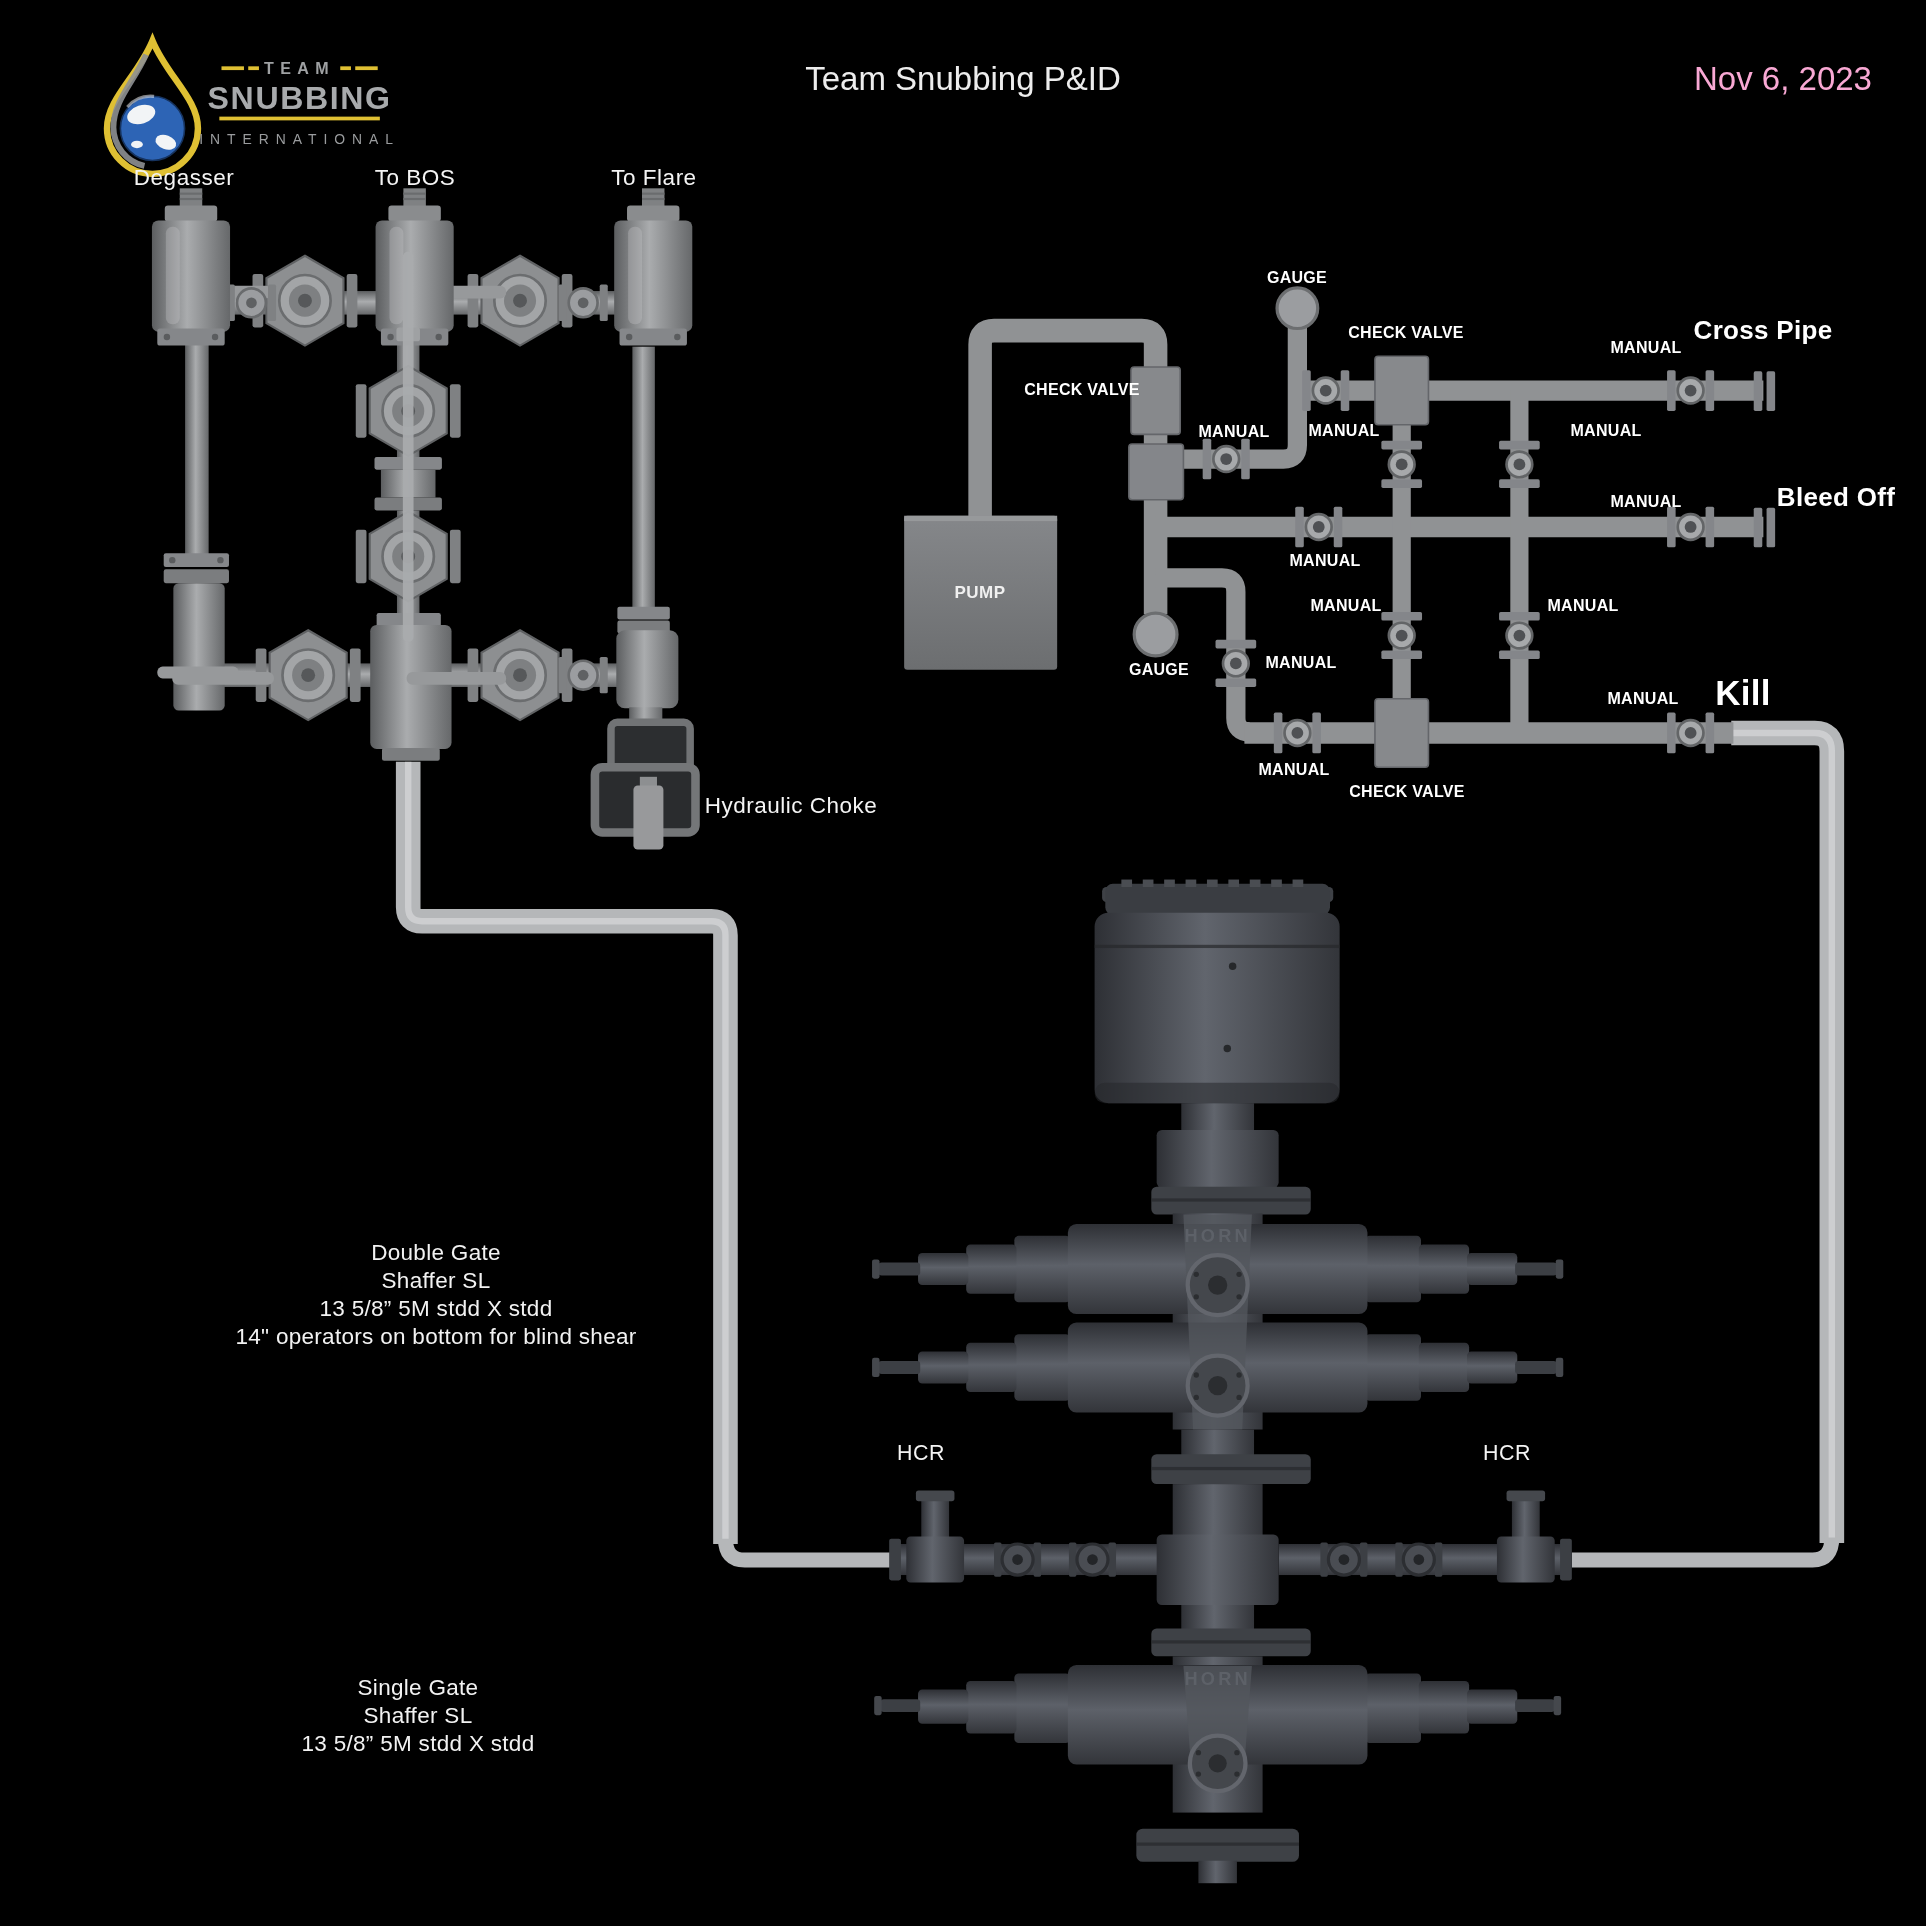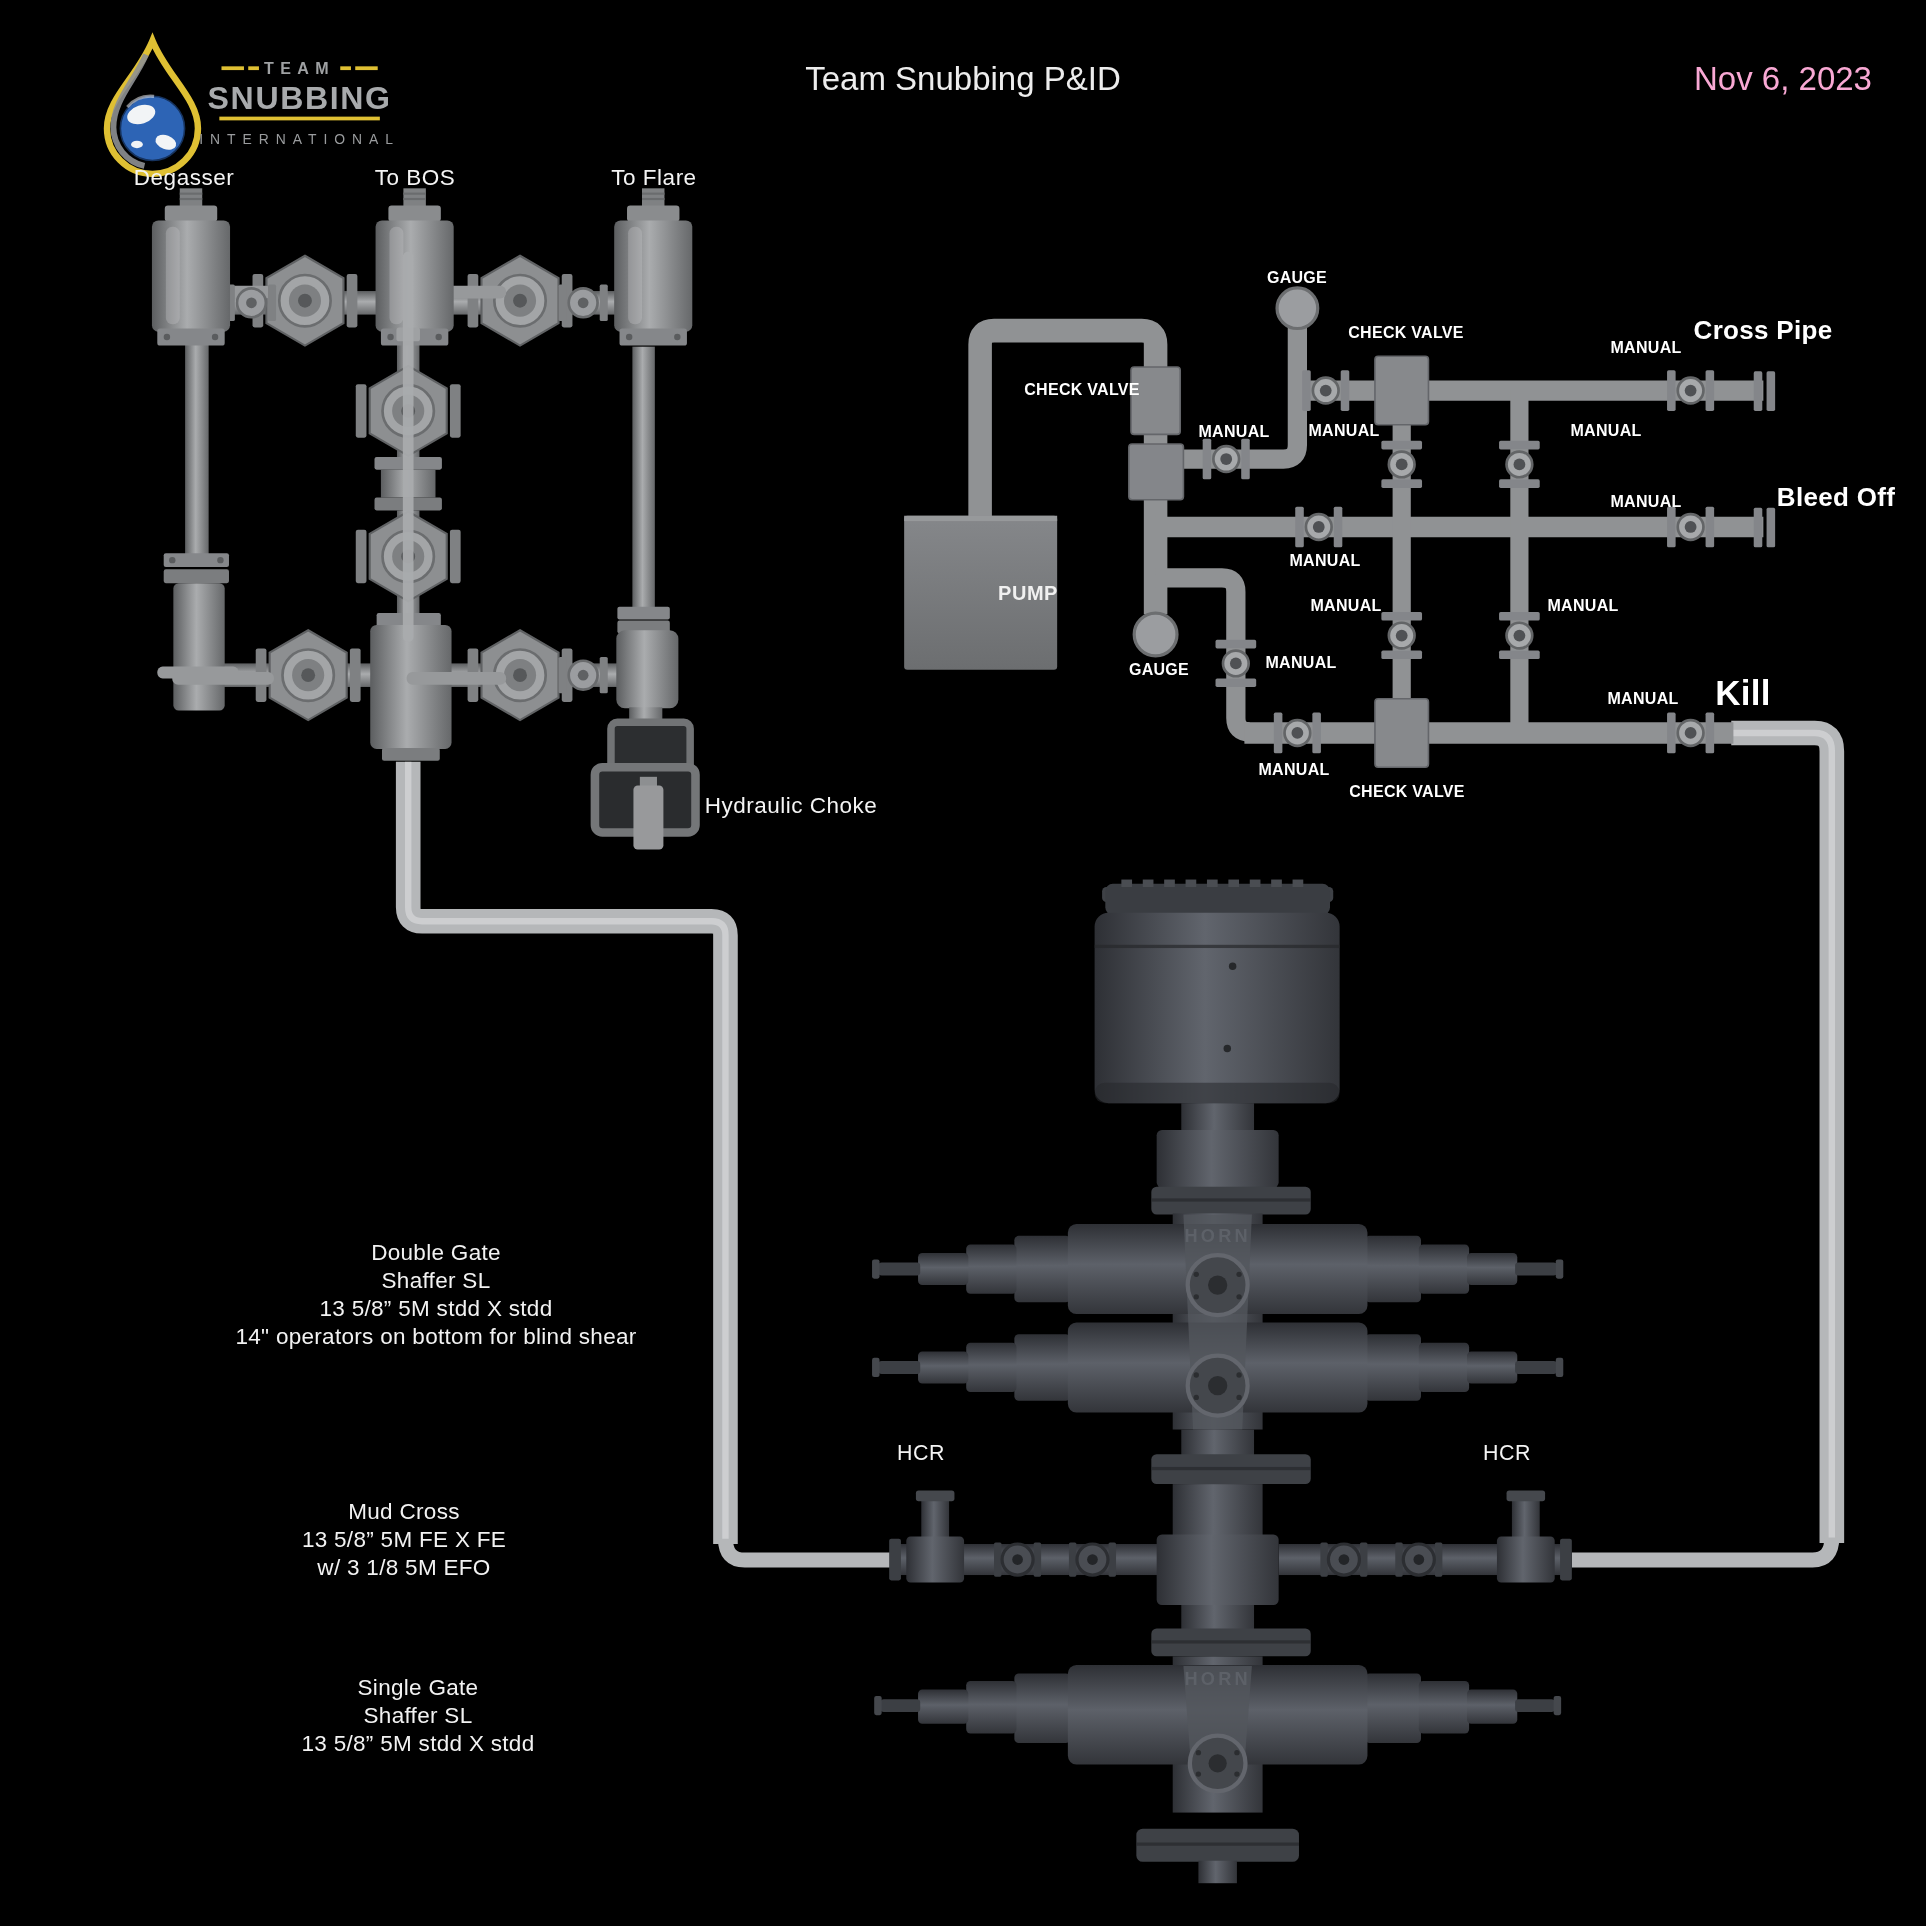--- a/index.html
+++ b/index.html
@@ -6,21 +6,21 @@
   .stage{position:relative;width:1926px;height:1926px;background:#000;overflow:hidden;
          font-family:"Liberation Sans",sans-serif;}
   svg{position:absolute;left:0;top:0;}
   .labels{position:absolute;left:0;top:0;width:100%;height:100%;}
   .pl{position:absolute;transform:translate(-50%,-50%);white-space:nowrap;}
   .title{font-size:33px;font-weight:400;color:#ededed;}
   .date{font-size:33px;font-weight:400;color:#f9a8d4;}
   .t-light{font-size:22.5px;font-weight:300;color:#f4f4f4;letter-spacing:0.5px;}
   .t-bold{font-size:16px;font-weight:700;color:#ffffff;letter-spacing:0.3px;}
   .t-bold-big{font-size:26px;font-weight:700;color:#ffffff;letter-spacing:0.3px;}
-  .t-pump{font-size:20px;font-weight:700;color:#f0f0f0;letter-spacing:0.5px;margin-left:48px;}
+  .t-pump{font-size:17px;font-weight:700;color:#f0f0f0;letter-spacing:0.5px;}
   .note{position:absolute;transform:translateX(-50%);text-align:center;
         font-size:22.5px;line-height:28px;font-weight:300;color:#f2f2f2;letter-spacing:0.3px;}
 </style>
 </head>
 <body>
 
 <div class="stage">
 
 <svg width="1926" height="1926" viewBox="0 0 3600 3600">
   <defs>
@@ -415,25 +415,20 @@
 
   <div class="pl t-light" style="left:921px;top:1453px;font-size:21.4px">HCR</div>
   <div class="pl t-light" style="left:1507px;top:1453px;font-size:21.4px">HCR</div>
 
   <div class="note" style="left:436px;top:1239px">
     <div>Double Gate</div>
     <div>Shaffer SL</div>
     <div>13 5/8” 5M stdd X stdd</div>
     <div>14" operators on bottom for blind shear</div>
   </div>
-  <div class="note" style="left:404px;top:1498px">
-    <div>Mud Cross</div>
-    <div>13 5/8” 5M FE X FE</div>
-    <div>w/ 3 1/8 5M EFO</div>
-  </div>
   <div class="note" style="left:418px;top:1674px">
     <div>Single Gate</div>
     <div>Shaffer SL</div>
     <div>13 5/8” 5M stdd X stdd</div>
   </div>
 </div>
 
 </div>
 
 

